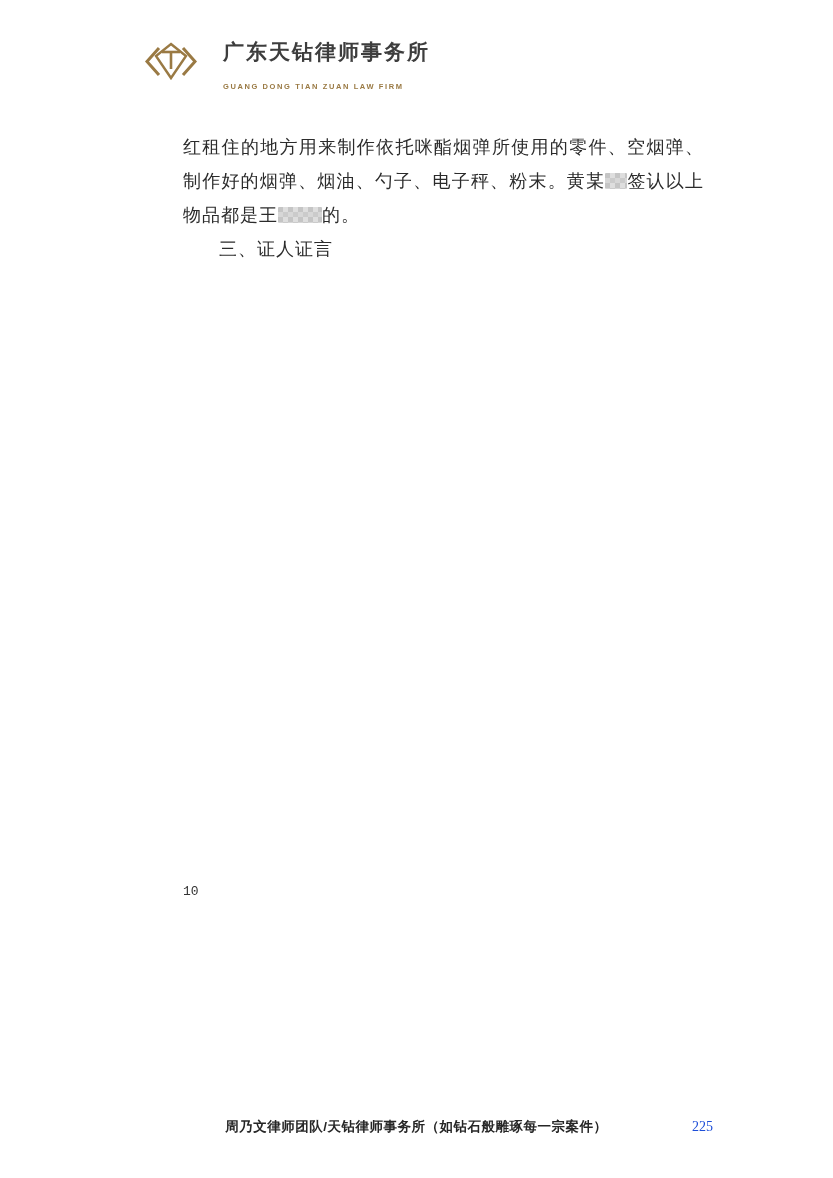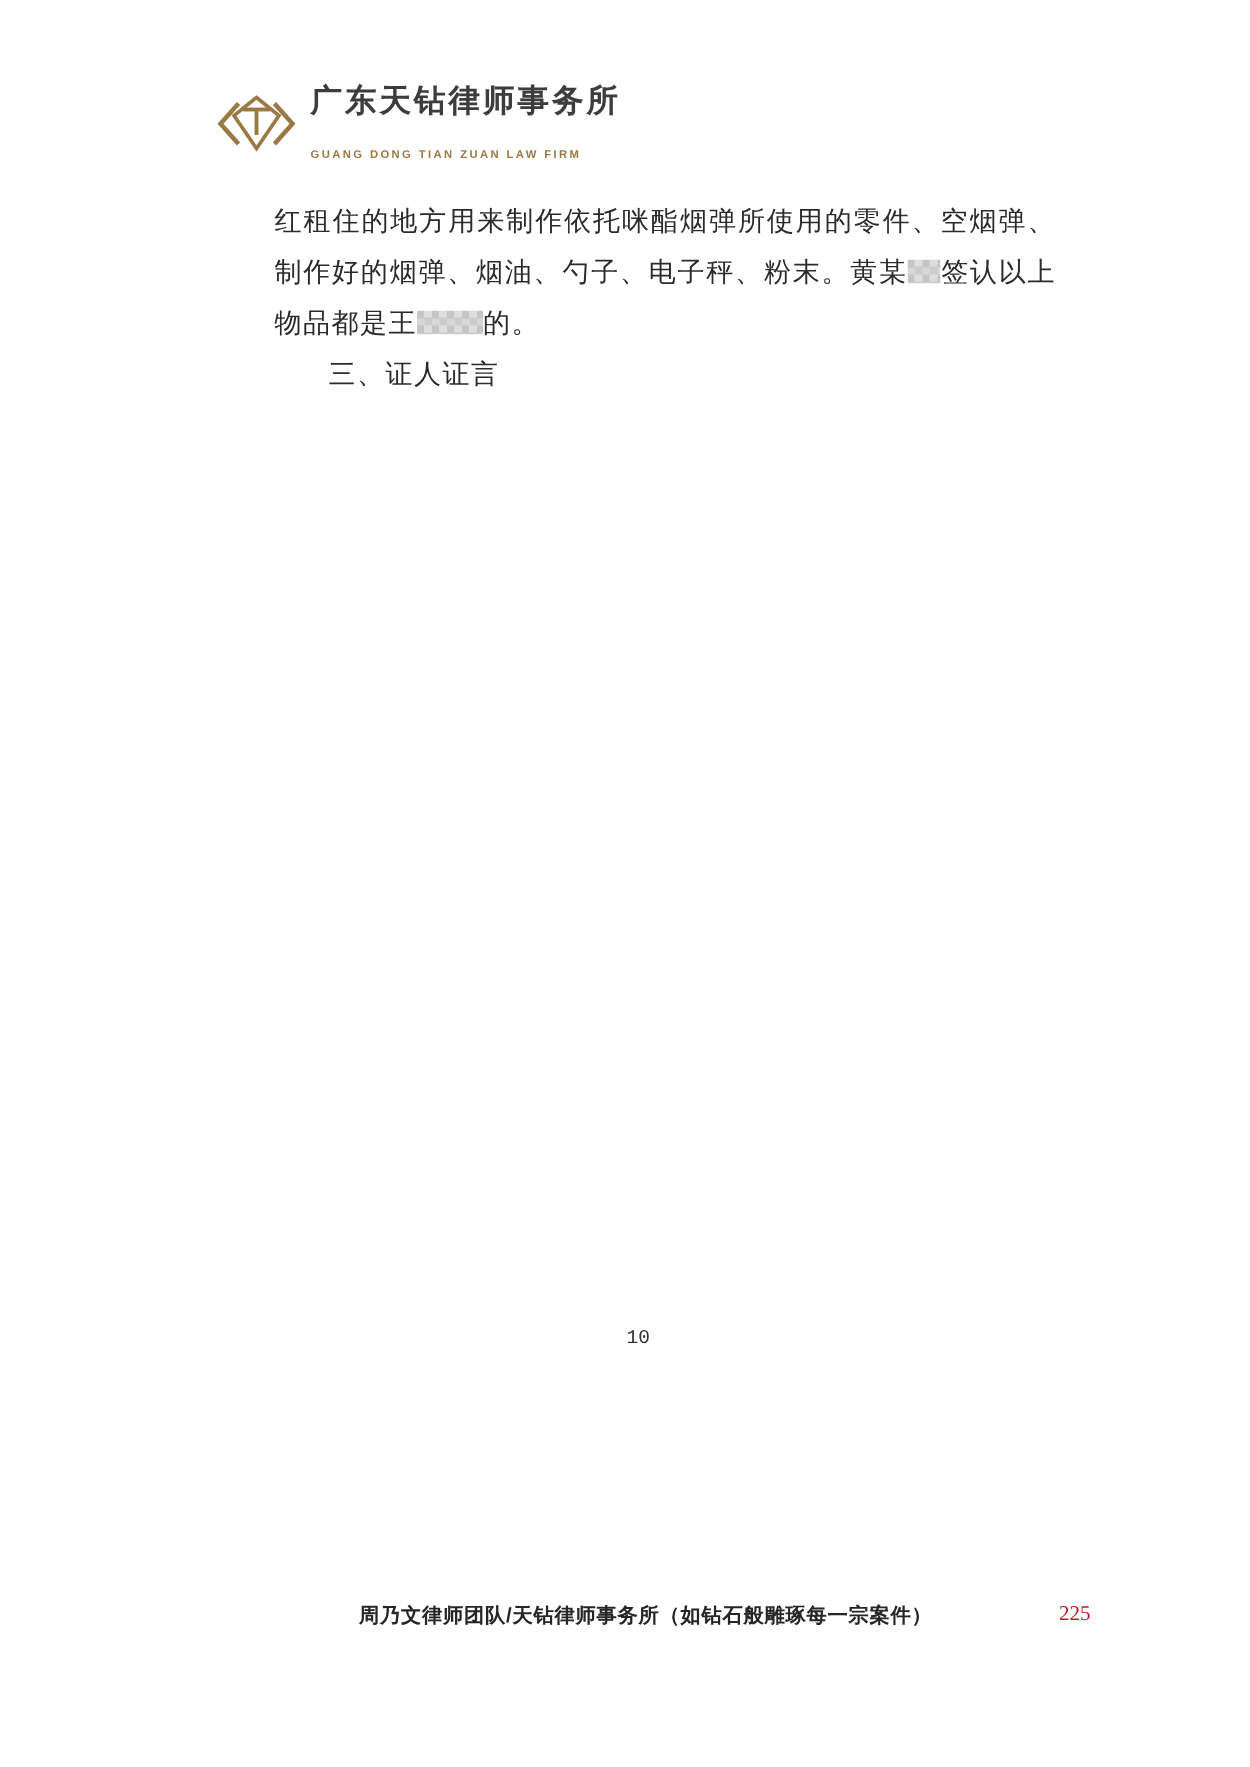--- a/index.html
+++ b/index.html
@@ -3,21 +3,21 @@
 <meta charset="utf-8">
 <style>
   html,body{margin:0;padding:0;background:#ffffff;}
   .page{
     position:relative;width:833px;height:1178px;background:#fff;
     font-family:"Liberation Serif","DejaVu Serif",serif;
     color:var(--text,#2b2b2b);overflow:hidden;
   }
 
   
-  .logo{position:absolute;left:144px;top:56px;display:flex;align-items:center;gap:9px;}
+  .logo{position:absolute;left:144px;top:40px;display:flex;align-items:flex-start;gap:25px;}
   .logo-icon{color:var(--brand-gold,#9a7a44);flex:0 0 auto;margin-top:1px;}
   .logo-cn{
     font-family:"Liberation Sans","DejaVu Sans",sans-serif;font-weight:bold;
     font-size:21px;color:#3d3d3d;letter-spacing:2px;line-height:1.15;white-space:nowrap;
   }
   .logo-en{
     font-family:"Liberation Sans","DejaVu Sans",sans-serif;font-weight:bold;
     font-size:7.5px;color:var(--brand-gold,#9a7a44);letter-spacing:1.6px;margin-top:18px;white-space:nowrap;
   }
 
@@ -38,32 +38,32 @@
   .redact-blank{display:inline-block;height:10px;}
   .faint-dashes{color:#c6c6c6;font-size:11px;letter-spacing:1px;vertical-align:3px;}
   .emoji-blue{display:inline-block;width:22px;height:30px;vertical-align:-9px;}
   .emoji-blue i{display:block;}
   .emoji-blue .top{height:14px;background:var(--emoji-blue-top,#a9d2ec);}
   .emoji-blue .bot{height:16px;background:var(--emoji-blue-bottom,#20307e);}
   .emoji-yellow{display:inline-block;width:19px;height:19px;background:var(--emoji-yellow,#f6efd6);vertical-align:-3px;}
 
   
   .page-num{
-    position:absolute;left:165px;top:884px;width:521px;text-align:center;
+    position:absolute;left:183px;top:884px;width:521px;text-align:left;
     font-family:"Liberation Mono","DejaVu Sans Mono",monospace;font-size:13px;color:#333;
   }
-  .footer{position:absolute;left:0;top:1068px;width:794px;height:22px;margin-left:14px;}
+  .footer{position:absolute;left:0;top:1118px;width:794px;height:22px;}
   .footer-text{
     position:absolute;left:0;width:833px;text-align:center;
     font-family:"Liberation Sans","DejaVu Sans",sans-serif;font-weight:bold;
     font-size:13.5px;color:#262626;letter-spacing:0.5px;
   }
   .footer-pn{
     position:absolute;left:692px;top:1px;
-    font-family:"Liberation Serif","DejaVu Serif",serif;font-size:14px;color:#b91c1c;
+    font-family:"Liberation Serif","DejaVu Serif",serif;font-size:14px;color:#1d4ed8;
   }
 </style>
 </head>
 <body>
 
 <div class="page">
 
   <div class="logo">
     <svg class="logo-icon" width="54" height="40" viewBox="0 0 54 40" fill="none">
       <path d="M15 7 L3 20.5 L15 34" stroke="currentColor" stroke-width="3"></path>

